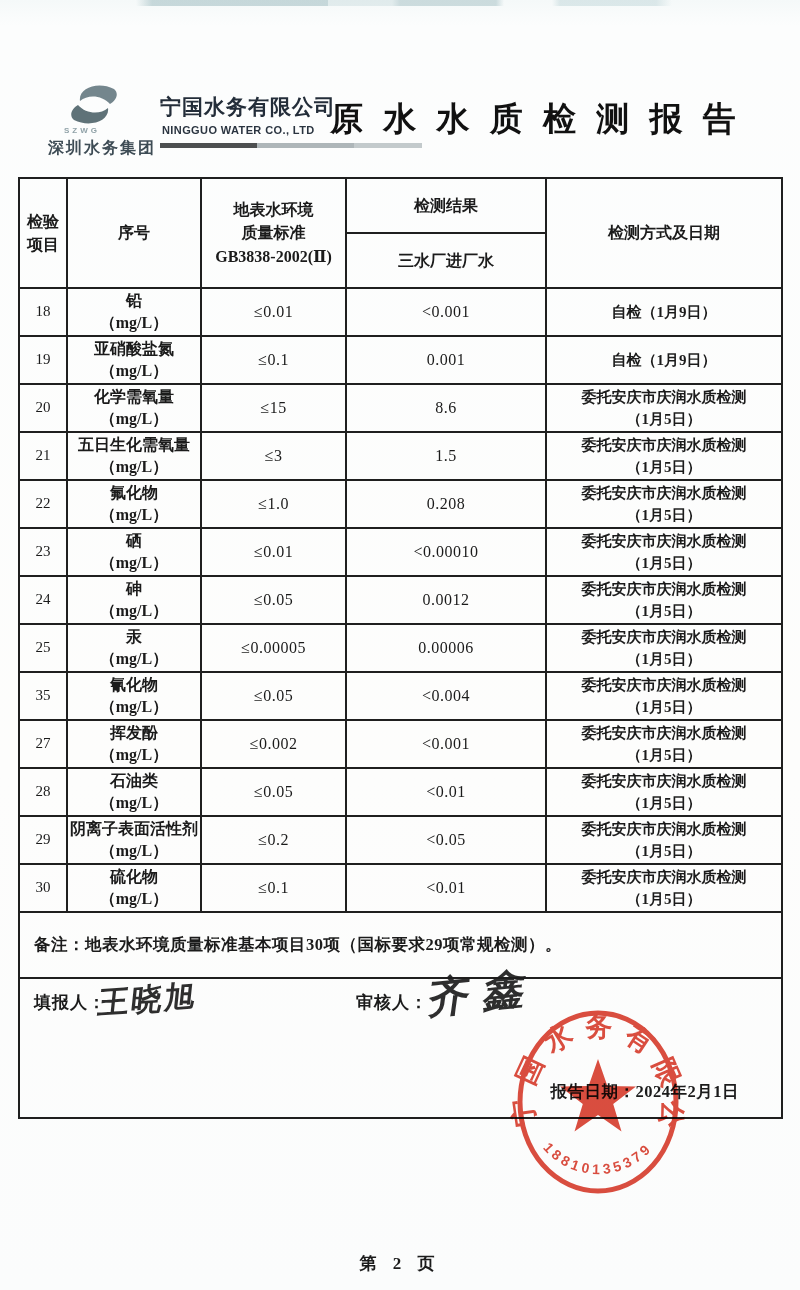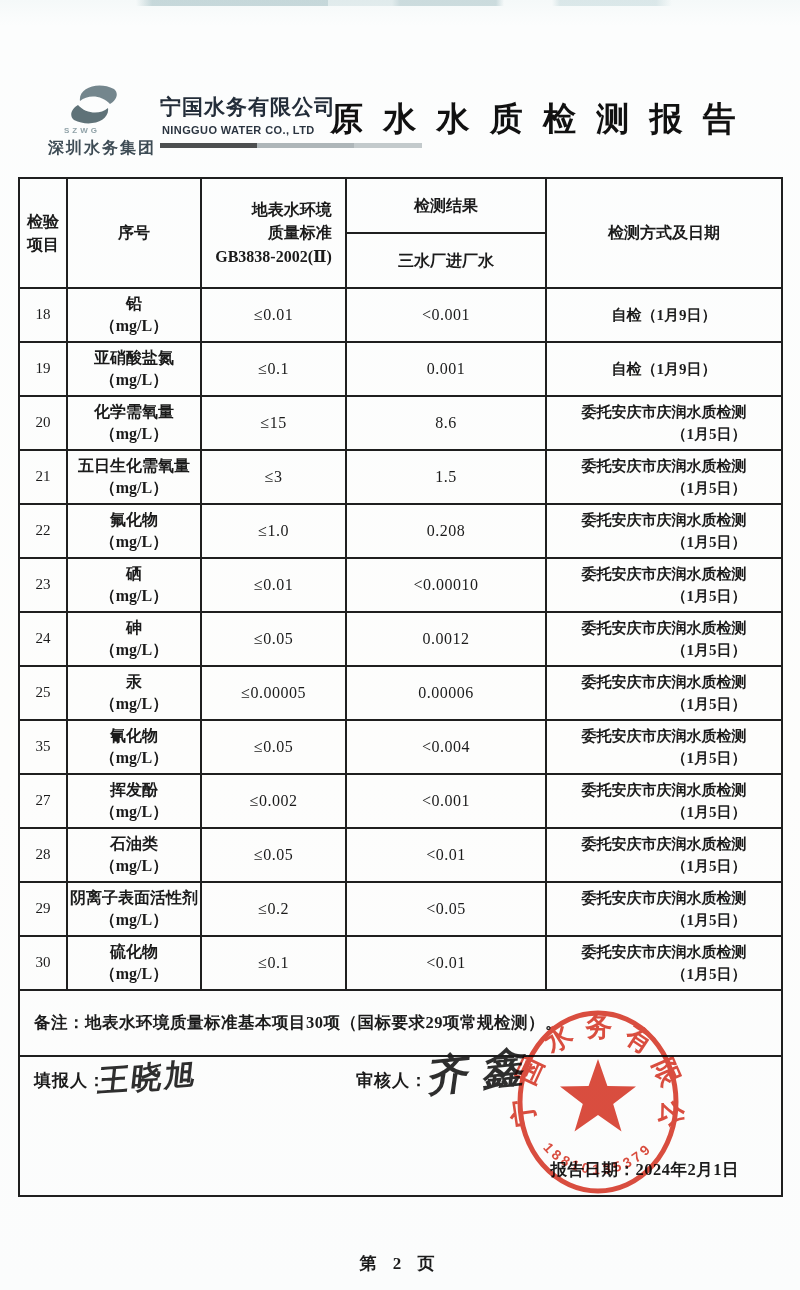--- a/index.html
+++ b/index.html
@@ -41,25 +41,25 @@
   }
   .grid-row { display:grid; grid-template-columns:48px 134px 145px 200px 1fr; }
   .thead { height:110px; border-bottom:2px solid #1f1f1f; }
   .th, .td {
     border-right:2px solid #1f1f1f;
     display:flex; flex-direction:column; justify-content:center; align-items:center;
     text-align:center; line-height:1.45;
   }
   .th:last-child, .td:last-child { border-right:none; }
   .th { font-weight:700; font-size:16px; }
-  .pre { white-space:pre-line;text-align:right; }
+  .pre { white-space:pre-line; }
   .result-head { padding:0; justify-content:stretch; }
   .result-head .sub { flex:1; display:flex; align-items:center; justify-content:center; width:100%; }
   .result-head .sub:first-child { border-bottom:2px solid #1f1f1f; }
-  .tr { height:54px; border-bottom:2px solid #1f1f1f; }
+  .tr { height:48px; border-bottom:2px solid #1f1f1f; }
   .td { font-size:16px; font-weight:600; }
   .c-no { font-weight:500; font-size:15px; }
   .c-item span { display:block; line-height:1.35; }
   .c-res, .c-std { font-weight:500; letter-spacing:.5px; }
   .c-method { font-size:15px; line-height:1.5; }
 
   .remark-row { height:66px; border-bottom:2px solid #1f1f1f; display:flex; align-items:center;
     padding:0 14px; font-size:16.5px; font-weight:700; letter-spacing:.5px; }
   .sign-row { height:138px; position:relative; font-size:17px; }
   .sig-label { position:absolute; font-weight:700; letter-spacing:1px; }

